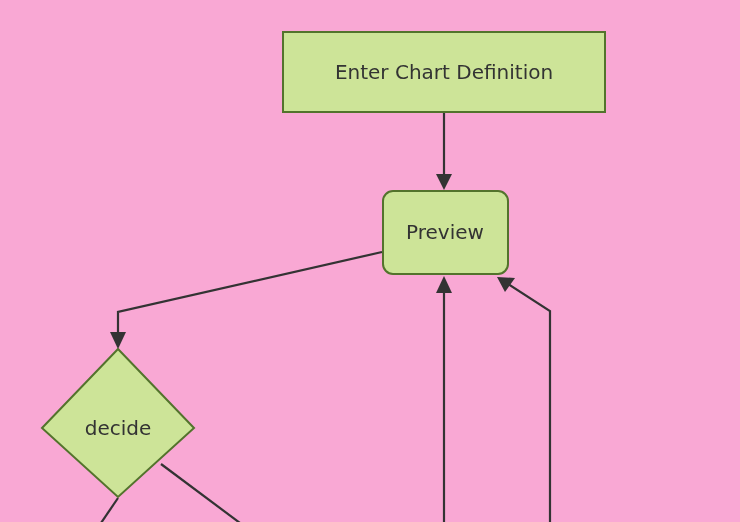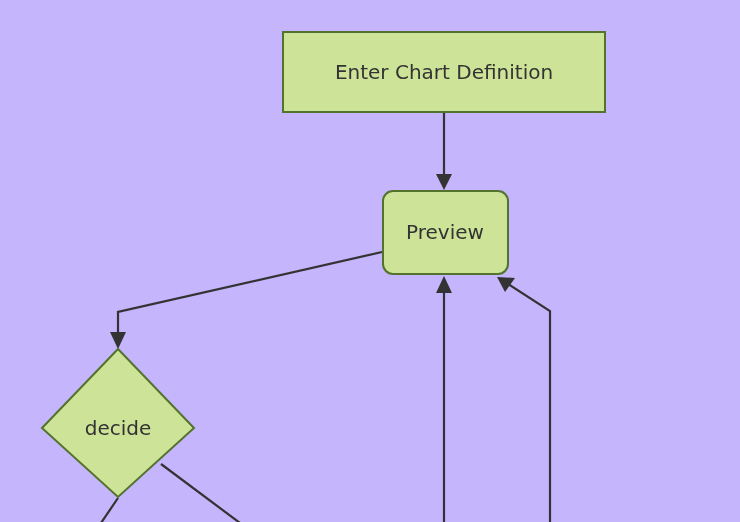--- a/index.html
+++ b/index.html
@@ -8,21 +8,21 @@
     padding: 0;
     background: #ffffff;
   }
   body {
     font-family: "DejaVu Sans", sans-serif;
   }
   #diagram-root {
     position: relative;
     width: 740px;
     height: 522px;
-    background: #c4b5fd;
+    background: #f9a8d4;
     overflow: hidden;
   }
   #flow-svg {
     position: absolute;
     top: 0;
     left: 0;
     width: 740px;
     height: 522px;
     display: block;
   }

